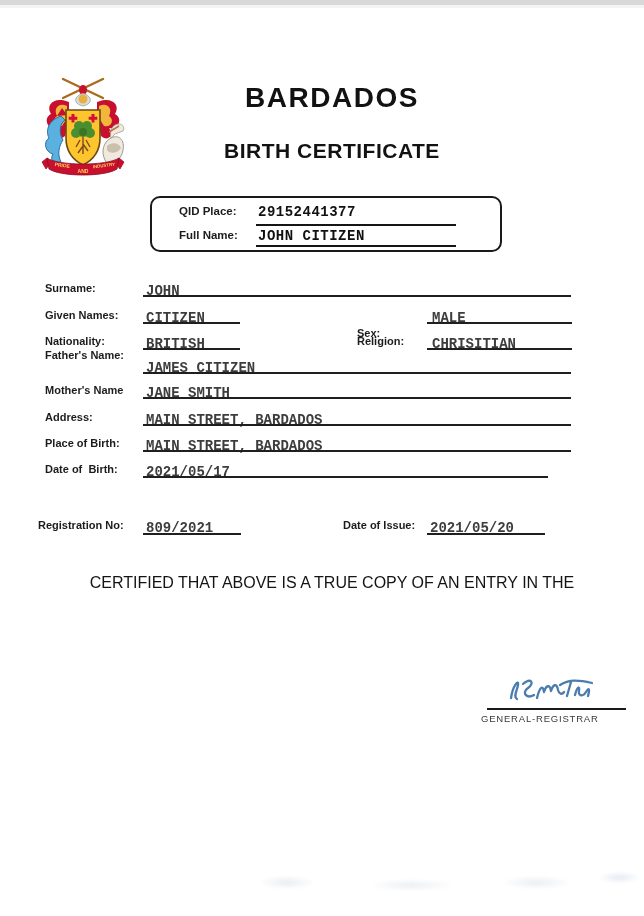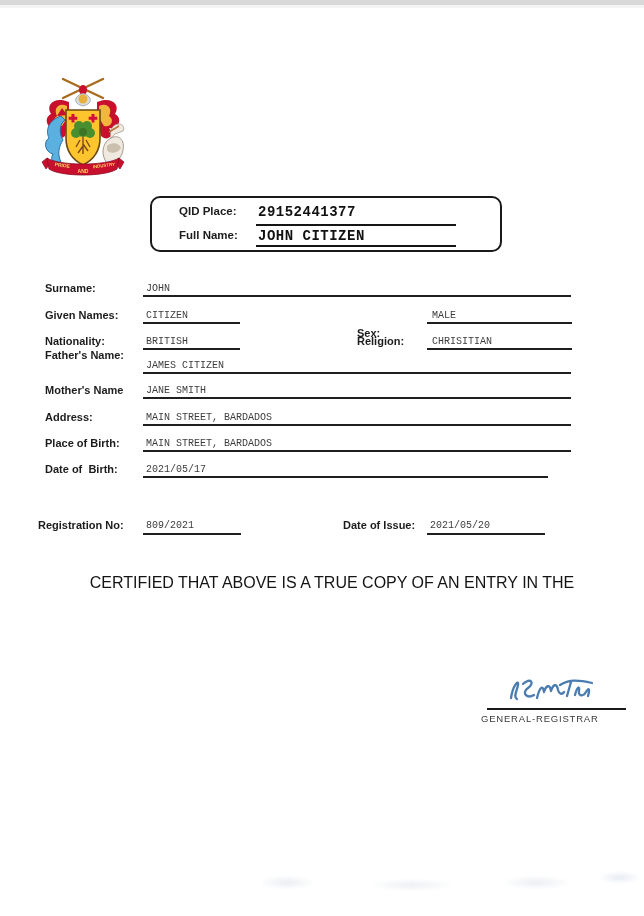--- a/index.html
+++ b/index.html
@@ -15,22 +15,22 @@
   .doc-title{top:139px;font-size:21px;font-weight:bold;letter-spacing:.5px;color:#121212;}
 
   .idbox{position:absolute;left:150px;top:196px;width:348px;height:52px;
          border:2px solid #1a1a1a;border-radius:10px;background:#fff;}
   .idbox .lbl{position:absolute;left:27px;font-size:11.5px;font-weight:bold;color:#1c1c1c;white-space:pre;}
   .idbox .val{position:absolute;left:106px;font-size:14px;font-weight:bold;color:#111;
               font-family:"Liberation Mono","DejaVu Sans Mono",monospace;letter-spacing:.5px;white-space:pre;}
   .idbox .uline{position:absolute;left:104px;width:200px;height:2px;background:#151515;}
 
   .flabel{position:absolute;font-size:11px;font-weight:bold;color:#1c1c1c;white-space:pre;}
-  .fvalue{position:absolute;font-size:10px;color:#3d3d3d;
-          font-family:"Liberation Mono","DejaVu Sans Mono",monospace;white-space:pre;}
+  .fvalue{position:absolute;font-size:14px;color:#3d3d3d;
+          font-family:"Liberation Mono","DejaVu Sans Mono",monospace;white-space:pre;font-weight:bold;}
   .uline{position:absolute;height:1.6px;background:#1f1f1f;}
 
   .cert-line{font-size:16px;font-weight:normal;color:#141414;white-space:pre;text-align:center;}
 
   .sig-svg{position:absolute;left:503px;top:675px;width:94px;height:32px;}
   .sig-line{position:absolute;left:487px;top:708px;width:139px;height:1.8px;background:#1a1a1a;}
   .sig-title{position:absolute;left:481px;top:713px;width:151px;text-align:left;
              font-size:9.5px;letter-spacing:.8px;color:#3a3a3a;}
 
   .scan-smudge{position:absolute;left:225px;top:855px;width:415px;height:50px;
@@ -100,20 +100,22 @@
     <g>
       <path d="M12,84 l-5,4 l4,7 l4,-5 z" fill="#c8102e" stroke="#8c0c22" stroke-width="0.7"></path>
       <path d="M84,84 l5,4 l-4,7 l-4,-5 z" fill="#c8102e" stroke="#8c0c22" stroke-width="0.7"></path>
       <path d="M12,84 C24,92 72,92 84,84 L82,95 C70,103 26,103 14,95 Z" fill="#c8102e" stroke="#8c0c22" stroke-width="0.8"></path>
       <text x="27" y="93" font-size="5" font-weight="bold" fill="#ffd45e" text-anchor="middle" transform="rotate(7 27 93)">PRIDE</text>
       <text x="48" y="99" font-size="5" font-weight="bold" fill="#ffd45e" text-anchor="middle">AND</text>
       <text x="69" y="93" font-size="4.4" font-weight="bold" fill="#ffd45e" text-anchor="middle" transform="rotate(-7 69 93)">INDUSTRY</text>
     </g>
   </svg>
 
+  <div class="center-band country-title">BARDADOS</div>
+  <div class="center-band doc-title">BIRTH CERTIFICATE</div>
 
   <div class="idbox">
     <span class="lbl" style="top:7px">QID Place:</span>
     <span class="val" style="top:6px">29152441377</span>
     <div class="uline" style="top:26px"></div>
     <span class="lbl" style="top:31px">Full Name:</span>
     <span class="val" style="top:30px">JOHN CITIZEN</span>
     <div class="uline" style="top:47px"></div>
   </div>
 

